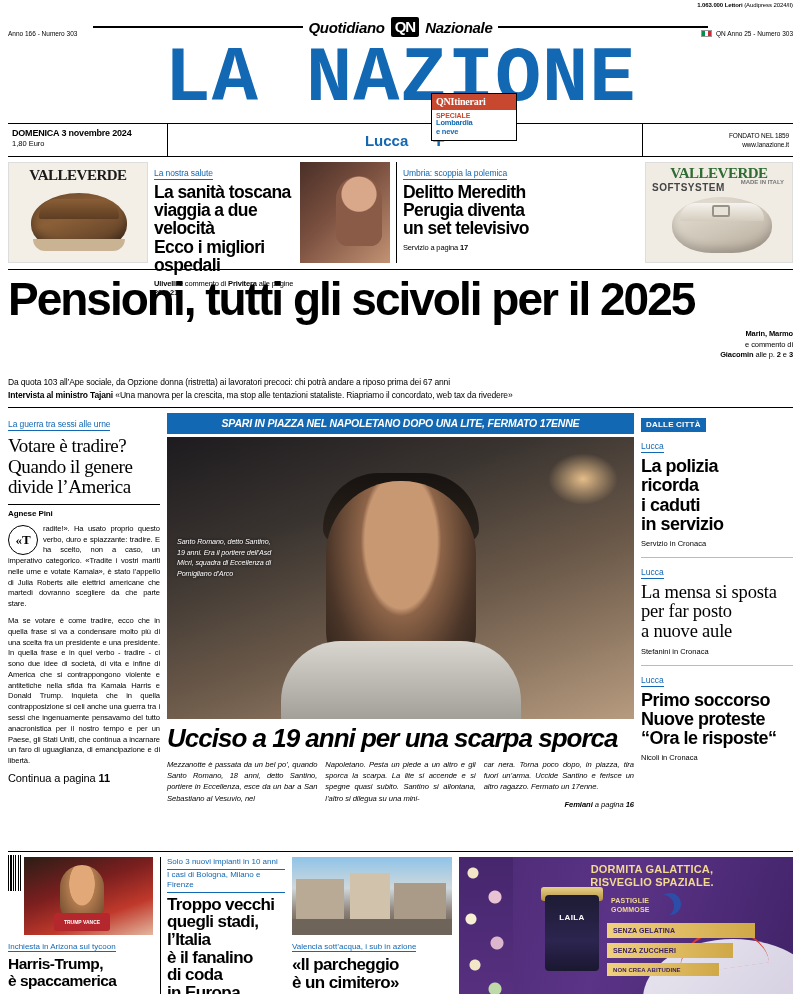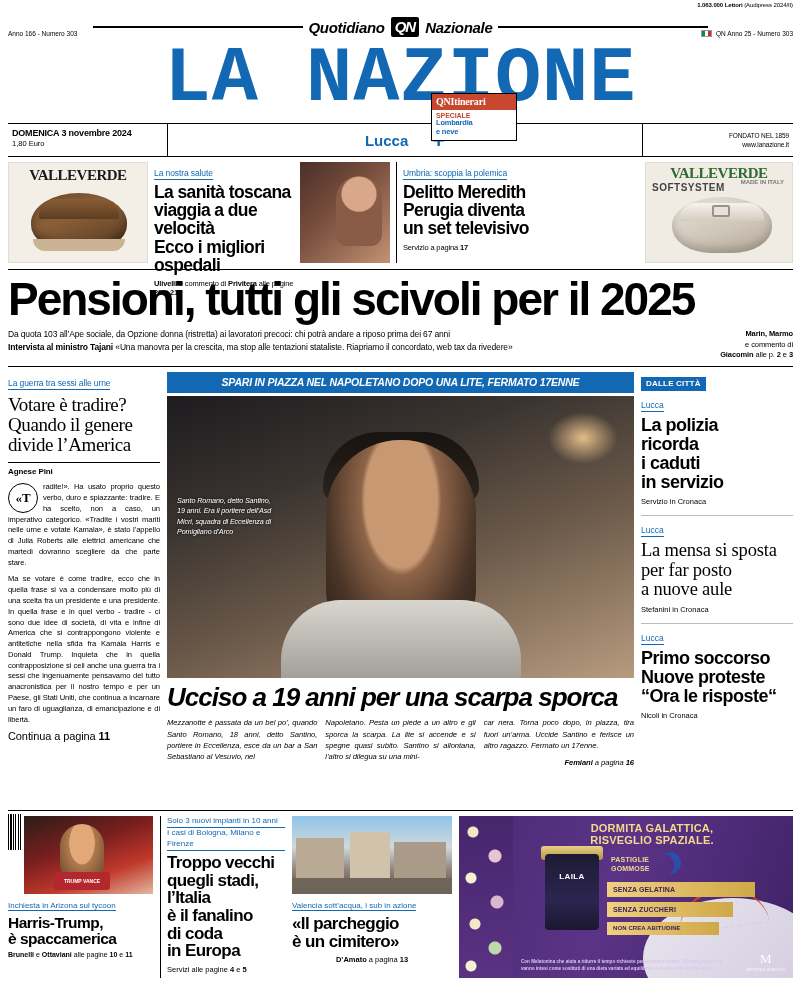--- a/index.html
+++ b/index.html
@@ -19,21 +19,21 @@
     font-size: 6px; letter-spacing: -0.1px; white-space: nowrap;
   }
   .qn-readers b { font-weight: bold; }
   .qn-centerline {
     position: absolute; left: 0; right: 0; top: 17px;
     display: flex; align-items: center; justify-content: center; gap: 6px;
   }
   .qn-centerline .rule { height: 2px; background: #000; flex: 0 0 210px; }
   .qn-word { font-size: 15px; font-weight: bold; font-style: italic; letter-spacing: -0.3px; }
   .qn-logo {
-    background: #000; color: #fff; font-weight: bold; font-style: italic;
+    background: #000; color: #fff; font-weight: bold; 
     font-size: 15px; padding: 1px 4px 2px 4px; letter-spacing: -1px;
     border-radius: 2px;
   }
   .qn-subline {
     position: absolute; left: 8px; right: 8px; top: 30px;
     display: flex; justify-content: space-between; align-items: center;
     font-size: 6.5px;
   }
   .qn-sub-right { display: flex; align-items: center; gap: 4px; }
   .flag-it { display: inline-flex; width: 11px; height: 7px; border: 0.5px solid #999; }
@@ -171,21 +171,21 @@
   
   .main-head {
     margin: 6px 8px 0 8px;
     font-size: 46px; font-weight: bold; line-height: 1;
     letter-spacing: -2px; white-space: nowrap;
   }
   .main-sub {
     display: flex; margin: 7px 8px 0 8px;
     border-bottom: 1.5px solid #000; padding-bottom: 6px;
   }
-  .main-sub-l { flex: 1; }
+  .main-sub-l { flex: 1; margin-top: 48px; }
   .main-sub-l .l1 { font-size: 8.5px; line-height: 1.35; letter-spacing: -0.15px; }
   .main-sub-l .l2 { font-size: 8.5px; line-height: 1.35; letter-spacing: -0.15px; margin-top: 1px; }
   .main-sub-l .l2 b { font-weight: bold; }
   .main-sub-r {
     width: 96px; text-align: right; font-size: 7.5px; line-height: 1.35;
     letter-spacing: -0.1px;
   }
   .main-sub-r b { font-weight: bold; }
 
   

